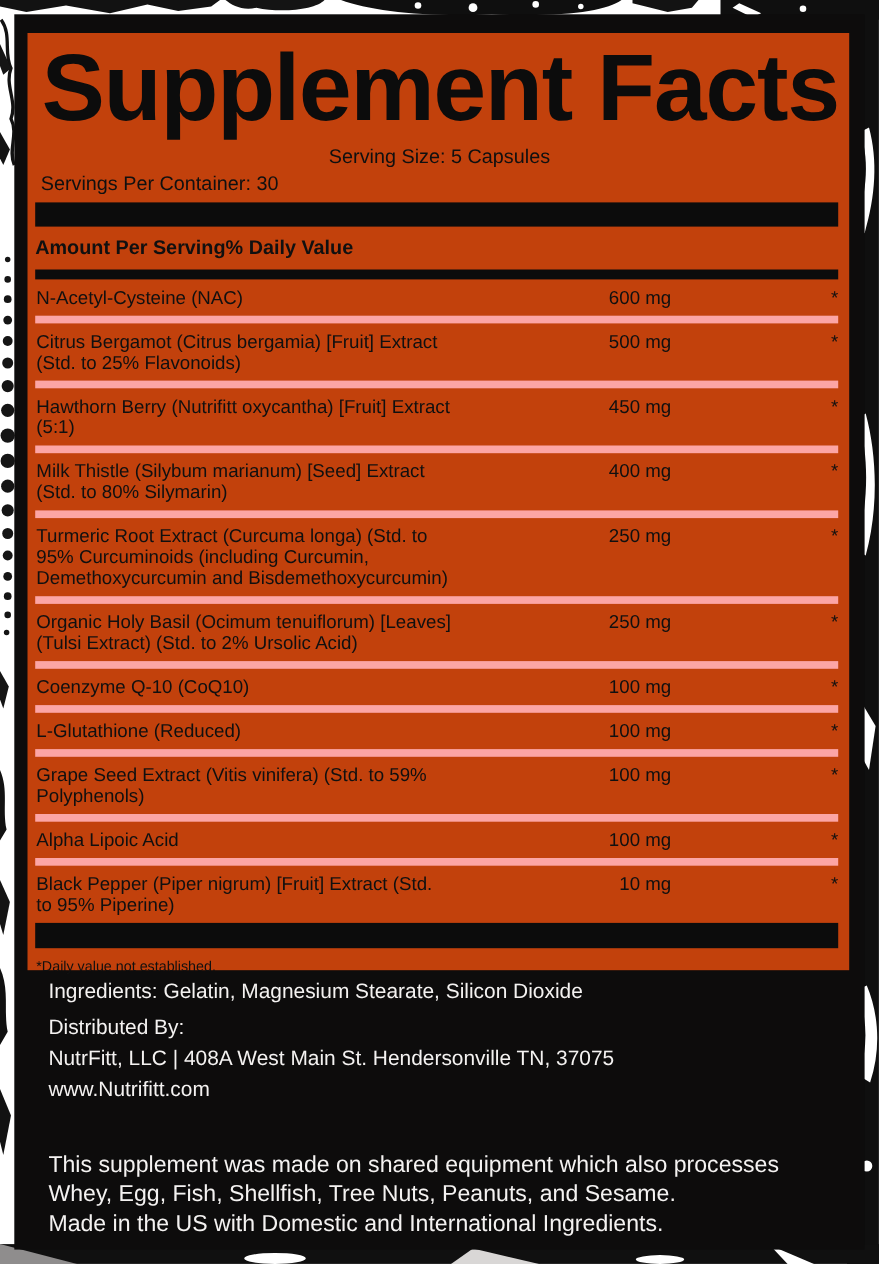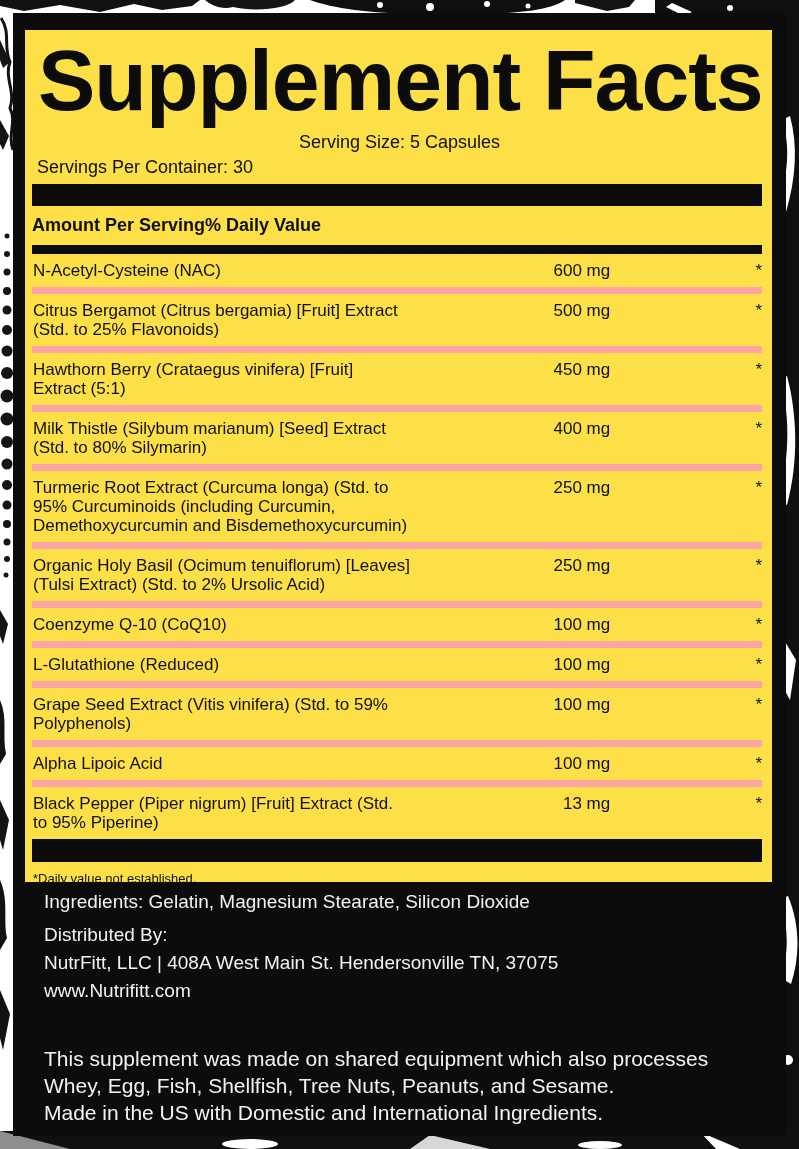--- a/index.html
+++ b/index.html
@@ -7,21 +7,21 @@
     position:relative;width:799px;height:1149px;overflow:hidden;
     background:#ffffff;font-family:"Liberation Sans","DejaVu Sans",sans-serif;
   }
   .artwork{position:absolute;left:0;top:0;width:799px;height:1149px;}
   .panel{
     position:absolute;left:13px;top:13px;width:773px;height:1123px;
     background:#0d0c0c;
   }
   .facts{
     position:absolute;left:12px;top:17px;width:747px;height:852px;
-    background:#fde047;box-sizing:border-box;padding:0 10px 0 7px;color:#101010;
+    background:#c2410c;box-sizing:border-box;padding:0 10px 0 7px;color:#101010;
   }
   .facts-title{
     font-size:86px;font-weight:700;letter-spacing:-1px;line-height:80px;
     margin:10px 0 0 6px;white-space:nowrap;color:#0c0c0c;
   }
   .serving{font-size:18px;line-height:25px;margin-left:5px;}
   .serving-first{margin-top:10px;text-align:center;}
   .bar-thick{height:22px;background:#0c0c0c;margin-top:4px;}
   .bar-thick2{height:23px;background:#0c0c0c;}
   .hdr{
@@ -126,21 +126,21 @@
           <div class="name">N-Acetyl-Cysteine (NAC)</div>
           <div class="amt">600 mg</div>
           <div class="dv">*</div>
         </div>
         <div class="row">
           <div class="name">Citrus Bergamot (Citrus bergamia) [Fruit] Extract (Std. to 25% Flavonoids)</div>
           <div class="amt">500 mg</div>
           <div class="dv">*</div>
         </div>
         <div class="row">
-          <div class="name">Hawthorn Berry (Crataegus vinifera) [Fruit] Extract (5:1)</div>
+          <div class="name">Hawthorn Berry (Nutrifitt oxycantha) [Fruit] Extract (5:1)</div>
           <div class="amt">450 mg</div>
           <div class="dv">*</div>
         </div>
         <div class="row">
           <div class="name">Milk Thistle (Silybum marianum) [Seed] Extract (Std. to 80% Silymarin)</div>
           <div class="amt">400 mg</div>
           <div class="dv">*</div>
         </div>
         <div class="row">
           <div class="name">Turmeric Root Extract (Curcuma longa) (Std. to 95% Curcuminoids (including Curcumin, Demethoxycurcumin and Bisdemethoxycurcumin)</div>
@@ -167,21 +167,21 @@
           <div class="amt">100 mg</div>
           <div class="dv">*</div>
         </div>
         <div class="row">
           <div class="name">Alpha Lipoic Acid</div>
           <div class="amt">100 mg</div>
           <div class="dv">*</div>
         </div>
         <div class="row">
           <div class="name">Black Pepper (Piper nigrum) [Fruit] Extract (Std. to 95% Piperine)</div>
-          <div class="amt">13 mg</div>
+          <div class="amt">10 mg</div>
           <div class="dv">*</div>
         </div>
       </div>
 
       <div class="bar-thick2"></div>
       <div class="footnote">*Daily value not established.</div>
     </div>
 
     <div class="other">
       <div class="ingredients">Ingredients: Gelatin, Magnesium Stearate, Silicon Dioxide</div>

